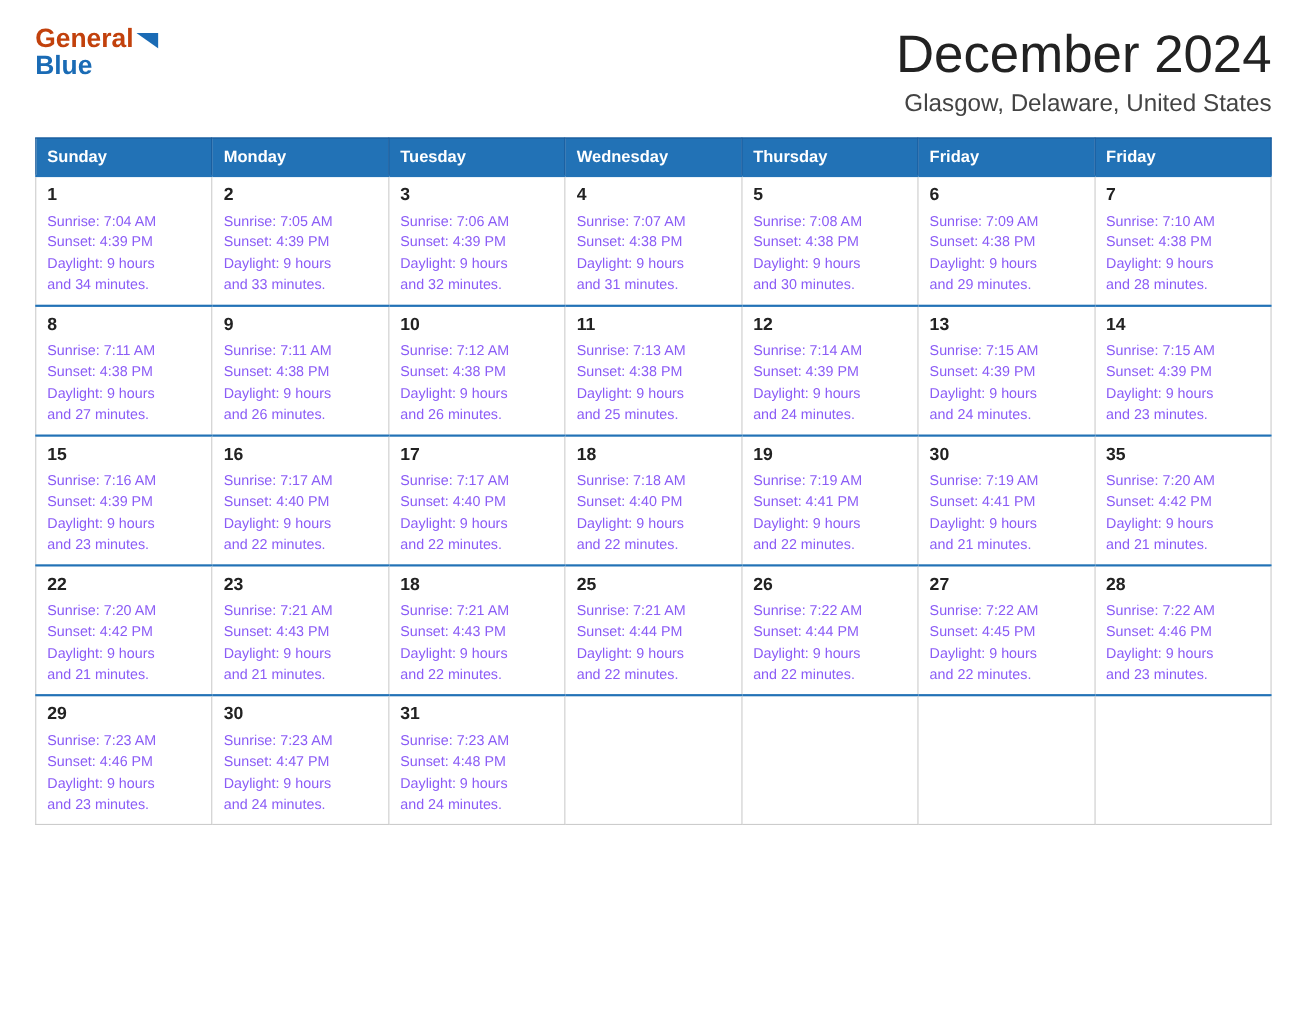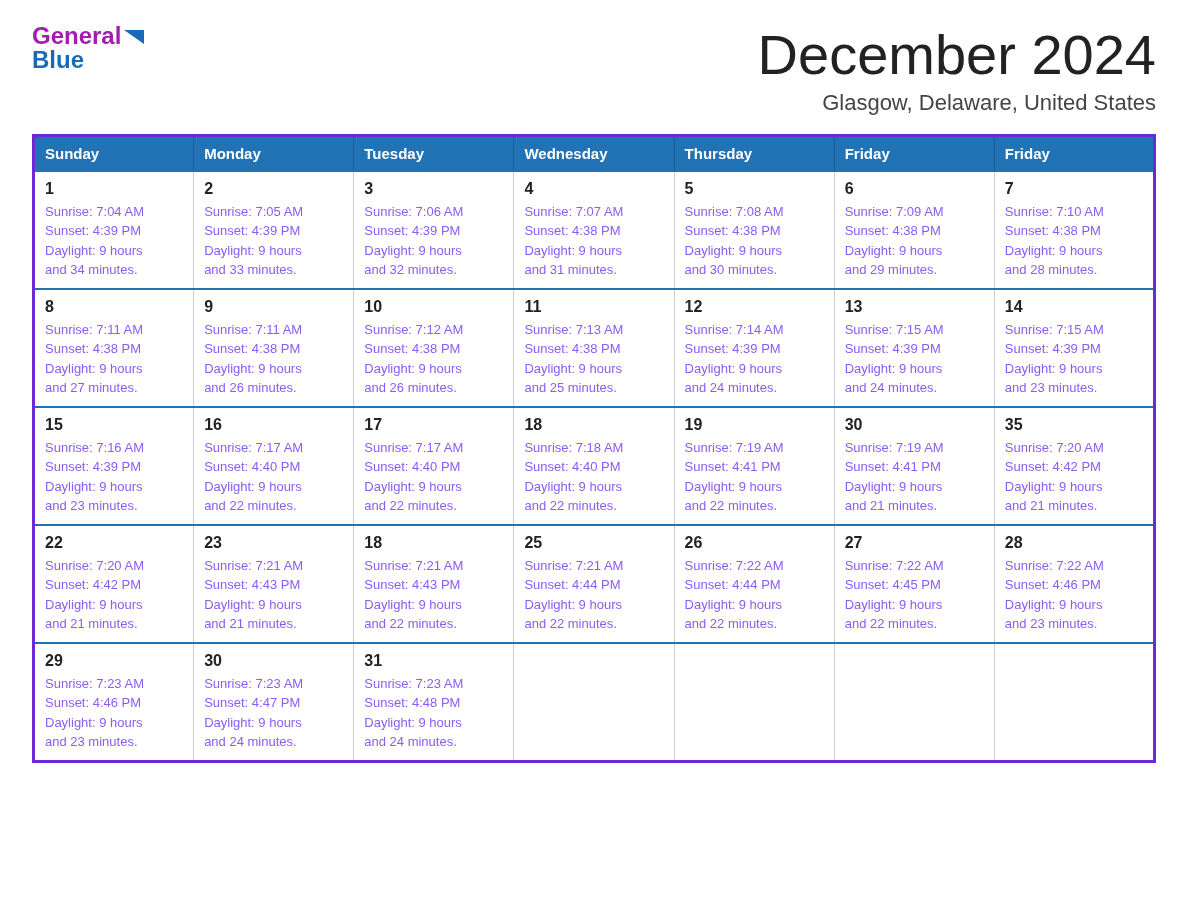--- a/index.html
+++ b/index.html
@@ -13,34 +13,34 @@
     .header-area {
       display: flex;
       justify-content: space-between;
       align-items: flex-start;
       margin-bottom: 18px;
     }
     .title-area {
       text-align: right;
     }
     .month-title {
-      font-size: 56px;
+      font-size: 48px;
       font-weight: 400;
       color: #222;
       line-height: 1.1;
     }
     .location-title {
       font-size: 22px;
       color: #444;
       margin-top: 4px;
     }
     .calendar-table {
       width: 100%;
       border-collapse: collapse;
-      border: 3px solid #6d28d9;
+      border: 1px solid #6d28d9;
     }
     .calendar-table th {
       background-color: #2272b6;
       color: #fff;
       font-size: 15px;
       font-weight: bold;
       padding: 8px 10px;
       text-align: left;
       border: 1px solid #1a5a9a;
     }
@@ -72,21 +72,21 @@
       border-top: 2px solid #2272b6;
     }
     .logo-container {
       display: flex;
       flex-direction: column;
       align-items: flex-start;
     }
     .logo-general {
       font-size: 24px;
       font-weight: bold;
-      color: #a21caf;
+      color: #c2410c;
       line-height: 1;
     }
     .logo-blue-text {
       font-size: 24px;
       font-weight: bold;
       color: #1a6bb5;
       line-height: 1;
     }
     .logo-row {
       display: flex;

